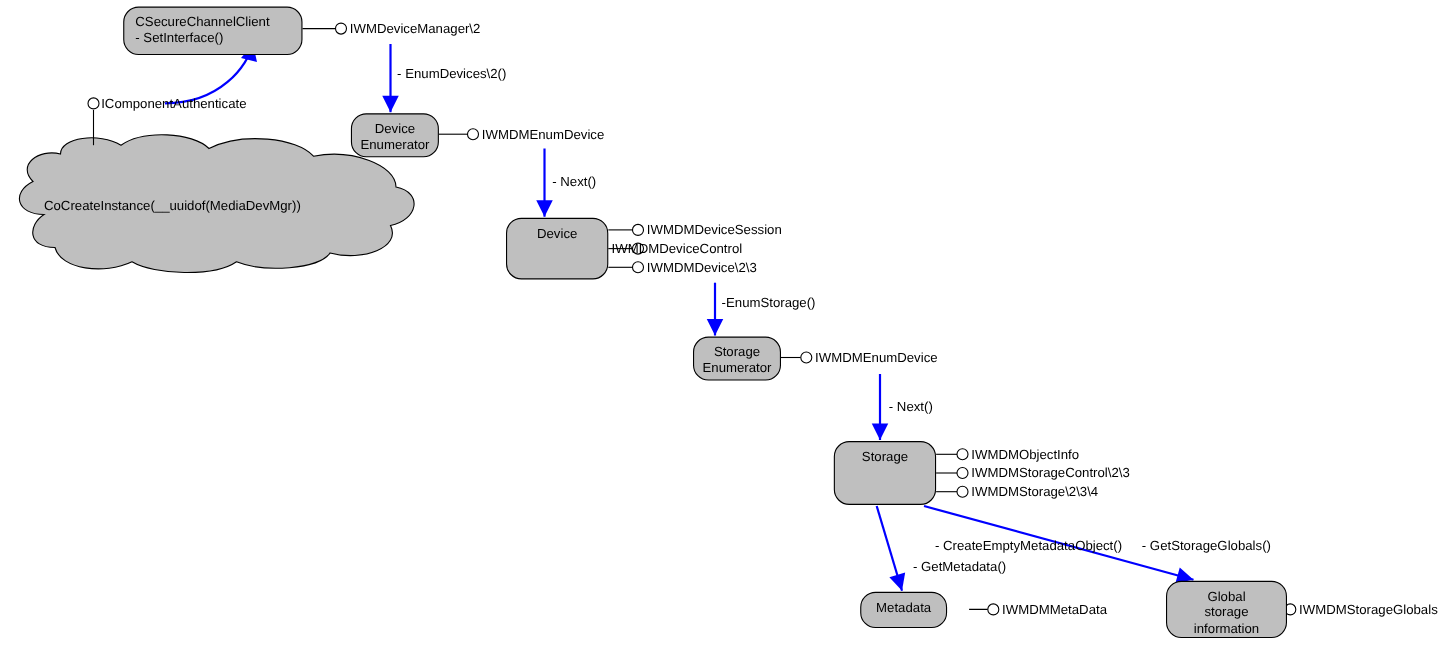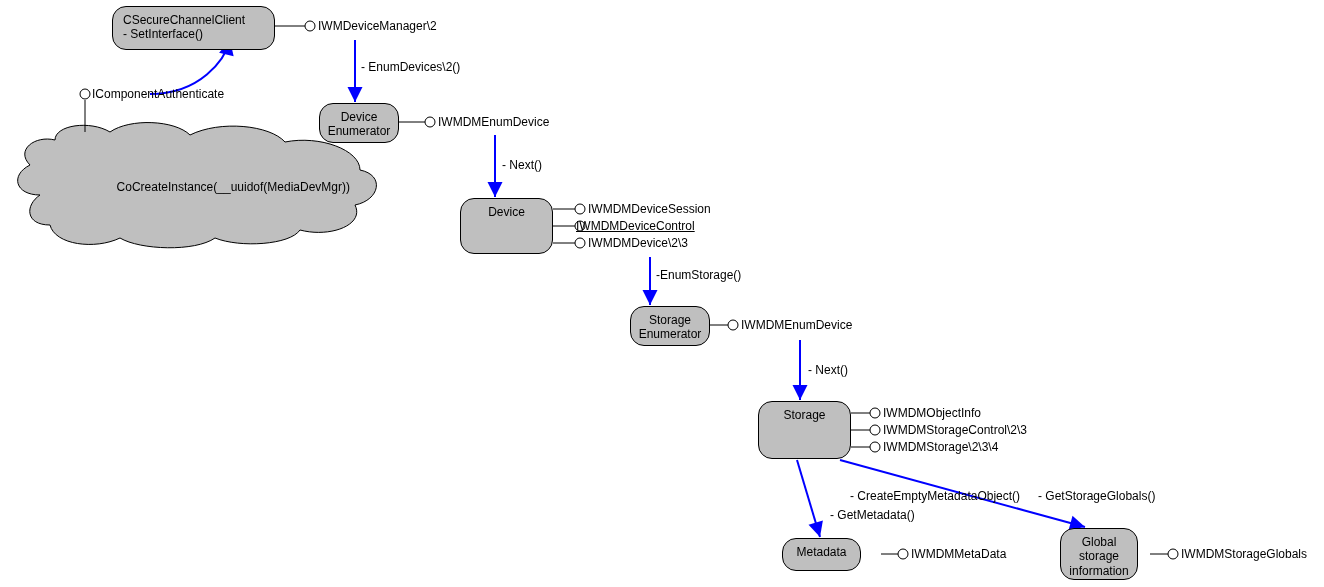--- a/index.html
+++ b/index.html
@@ -43,21 +43,21 @@
     position: absolute;
     left: 0;
     top: 0;
     width: 1324px;
     height: 587px;
     pointer-events: none;
   }
 
   .cloud-text {
     position: absolute;
-    text-align: right;
+    text-align: left;
   }
 </style>
 </head>
 <body>
 
 <svg class="overlay">
   <defs>
     <marker id="arrow-blue" viewBox="0 0 12 12" refX="11" refY="6" markerWidth="9" markerHeight="9" orient="auto-start-reverse">
       <path d="M1,1 L11,6 L1,11 Z" fill="#0000ff"></path>
     </marker>
@@ -155,33 +155,33 @@
 </div>
 
 <div class="node" style="left:758px; top:401px; width:93px; height:58px;">
   <span>Storage</span>
 </div>
 
 <div class="node" style="left:782px; top:538px; width:79px; height:33px;">
   <span>Metadata</span>
 </div>
 
-<div class="node" style="left:1060px; top:528px; width:78px; height:52px;">
+<div class="node" style="left:1060px; top:528px; width:110px; height:52px;">
   <div>
     <span>Global</span><br>
     <span>storage</span><br>
     <span>information</span>
   </div>
 </div>
 
 <span class="label" style="left:92px; top:87px;">IComponentAuthenticate</span>
 <span class="label" style="left:318px; top:19px;">IWMDeviceManager\2</span>
 <span class="label" style="left:438px; top:115px;">IWMDMEnumDevice</span>
 <span class="label" style="left:588px; top:202px;">IWMDMDeviceSession</span>
-<span class="label" style="left:576px; top:219px;text-decoration:underline;">IWMDMDeviceControl</span>
+<span class="label" style="left:556px; top:219px;">IWMDMDeviceControl</span>
 <span class="label" style="left:588px; top:236px;">IWMDMDevice\2\3</span>
 <span class="label" style="left:741px; top:318px;">IWMDMEnumDevice</span>
 <span class="label" style="left:883px; top:406px;">IWMDMObjectInfo</span>
 <span class="label" style="left:883px; top:423px;">IWMDMStorageControl\2\3</span>
 <span class="label" style="left:883px; top:440px;">IWMDMStorage\2\3\4</span>
 <span class="label" style="left:911px; top:547px;">IWMDMMetaData</span>
 <span class="label" style="left:1181px; top:547px;">IWMDMStorageGlobals</span>
 
 <span class="label" style="left:361px; top:60px;">- EnumDevices\2()</span>
 <span class="label" style="left:502px; top:158px;">- Next()</span>

